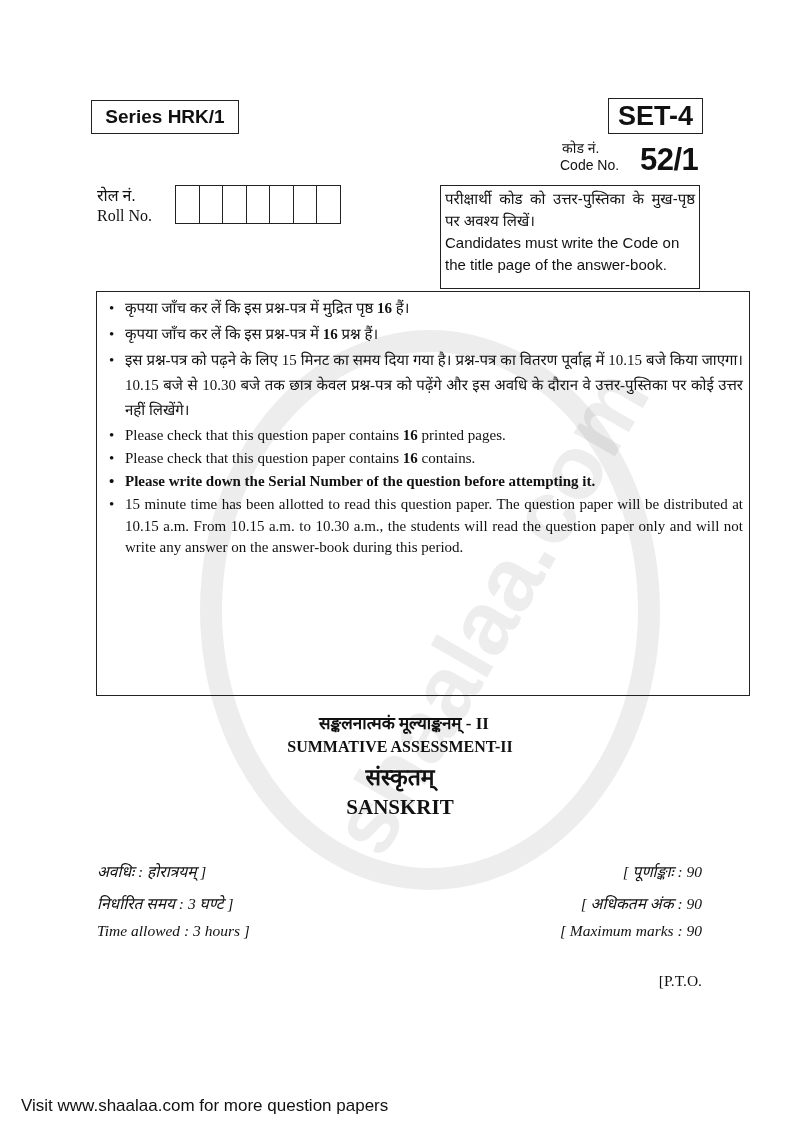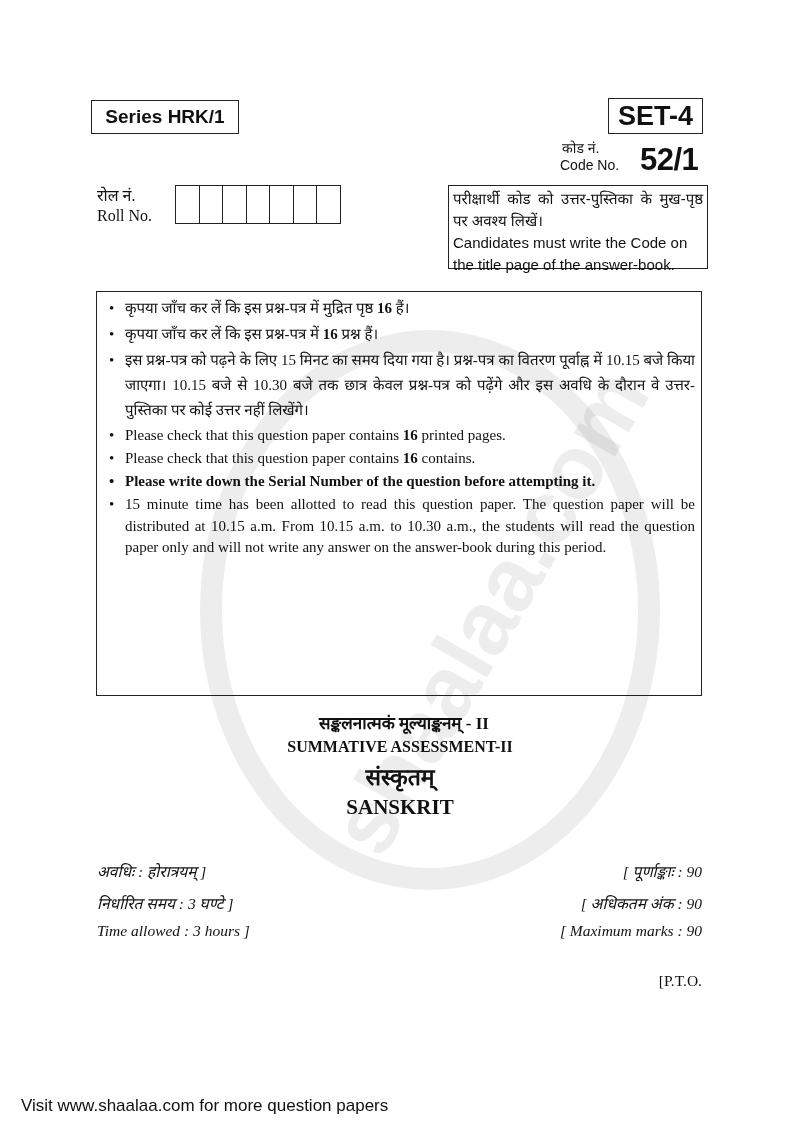--- a/index.html
+++ b/index.html
@@ -11,23 +11,23 @@
   #series { left:91px; top:100px; width:146px; height:32px; font-size:19px; font-weight:bold;
             display:flex; align-items:center; justify-content:center; }
   #set { left:608px; top:98px; width:93px; height:34px; font-size:27px; font-weight:bold;
          display:flex; align-items:center; justify-content:center; }
   #code-label { left:560px; top:140px; font-size:14px; line-height:17px; }
   #code-value { left:640px; top:142px; font-size:31px; font-weight:bold; letter-spacing:-0.5px; }
   #roll-label { left:97px; top:186px; font-size:16px; line-height:20px; }
   #roll-boxes { left:175px; top:185px; display:flex; border:1.5px solid #222; }
   #roll-boxes div { width:22.5px; height:37px; border-left:1.5px solid #222; }
   #roll-boxes div:first-child { border-left:none; }
-  #code-note { left:440px; top:185px; width:260px; height:84px; padding:2px 4px; box-sizing:border-box;
-               font-size:15px; line-height:22px;margin-left:8px; }
-  #instructions { left:96px; top:291px; width:606px; height:405px; box-sizing:border-box;
+  #code-note { left:440px; top:185px; width:260px; height:104px; padding:2px 4px; box-sizing:border-box;
+               font-size:15px; line-height:22px; }
+  #instructions { left:96px; top:291px; width:654px; height:405px; box-sizing:border-box;
                   padding:4px 6px 4px 6px; font-size:15px; }
   #instructions ul { list-style:none; margin:0; padding:0; }
   #instructions li { position:relative; padding-left:22px; line-height:21.5px; margin-bottom:1.5px; text-align:justify; }
   #instructions li.hi { line-height:24px; margin-bottom:2px; }
   #instructions li::before { content:"•"; position:absolute; left:6px; top:0; }
   #instructions li.bold { font-weight:bold; }
   #titles { left:0; top:712px; width:800px; text-align:center; }
   #title-hi { font-size:17px; font-weight:bold; line-height:24px;margin-left:8px; }
   #title-en { font-size:16px; font-weight:bold; line-height:22px; }
   #subject-hi { font-size:23px; font-weight:bold; line-height:32px; margin-top:4px; }

